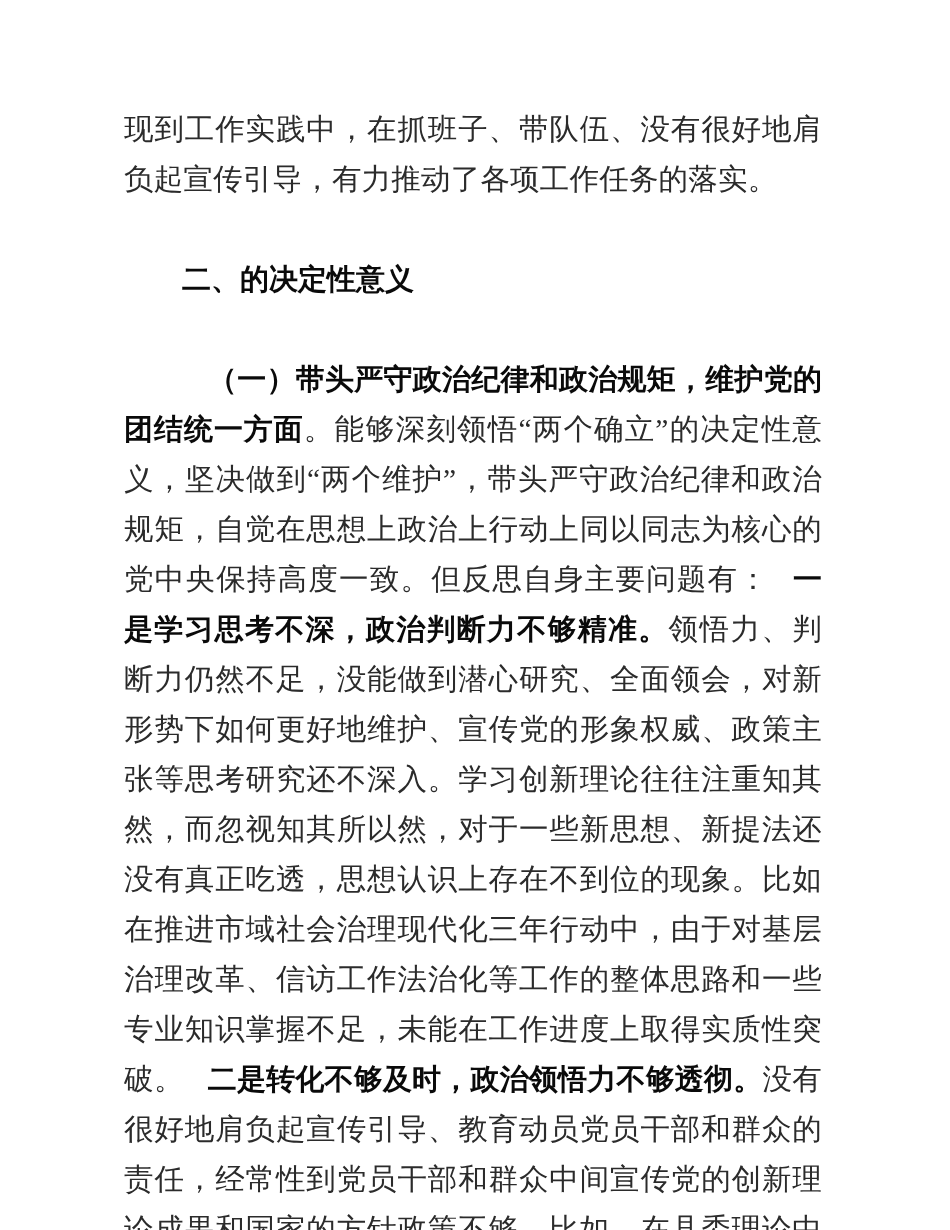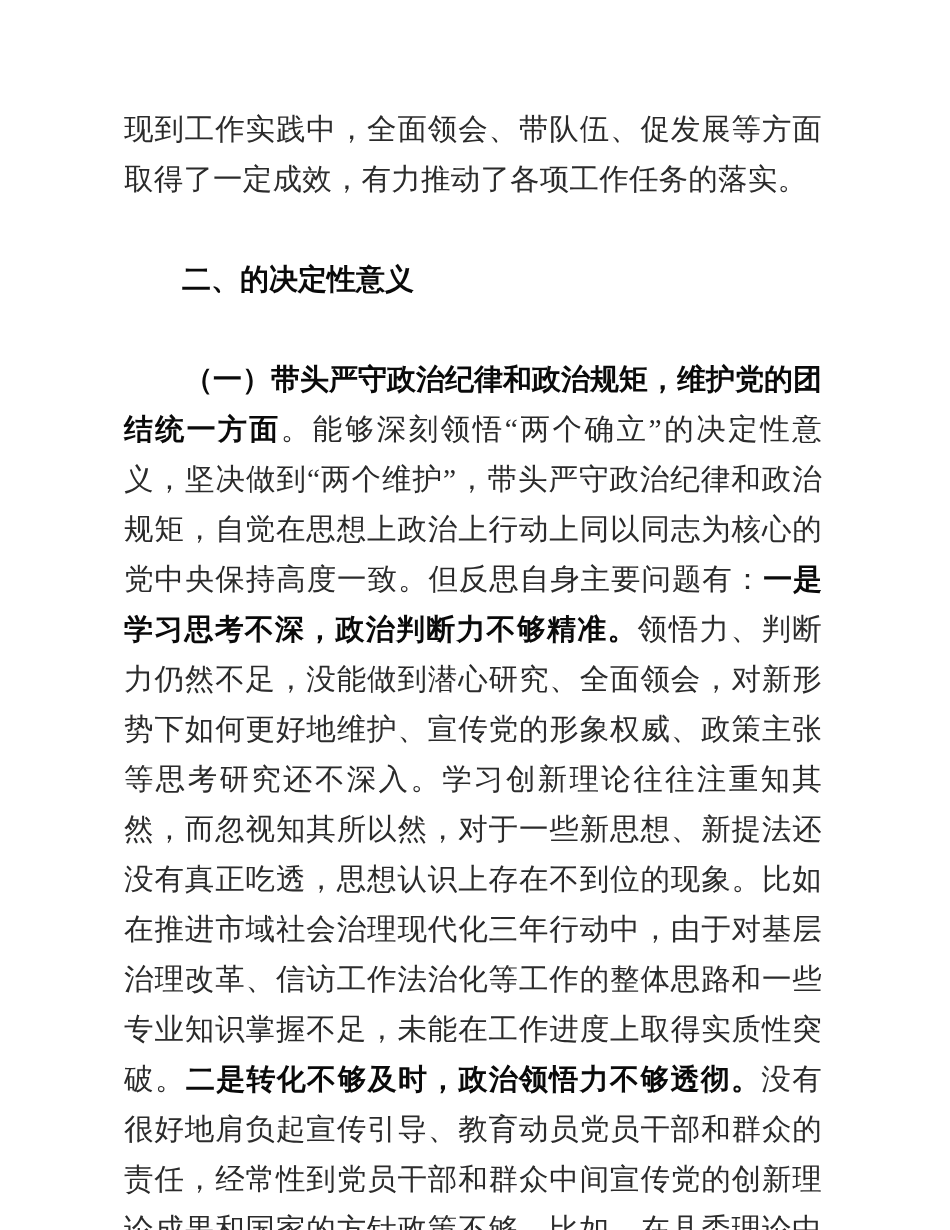--- a/index.html
+++ b/index.html
@@ -47,20 +47,21 @@
     text-indent: 60px;
   }
 
   
   .b {
     font-family: "Liberation Sans", "DejaVu Sans", sans-serif;
     font-weight: 700;
     color: #0a0a0a;
     font-size: 29px;
     letter-spacing: 0;
+    margin-left: 24px;
   }
 
   .heading {
     font-family: "Liberation Sans", "DejaVu Sans", sans-serif;
     font-weight: 700;
     font-size: 29px;
     line-height: 50px;
     color: #0a0a0a;
     margin: 0;
     text-indent: 58px;
@@ -68,21 +69,21 @@
 
   .spacer-sm { height: 50px; }
 </style>
 </head>
 <body>
 
 <div class="page">
   <div class="content">
 
     <p class="para">
-      <span>现到工作实践中，全面领会、带队伍、促发展等方面取得了一定成效，有力推动了各项工作任务的落实。</span>
+      <span>现到工作实践中，在抓班子、带队伍、没有很好地肩负起宣传引导，有力推动了各项工作任务的落实。</span>
     </p>
 
     <div class="spacer-sm"></div>
 
     <p class="heading">二、的决定性意义</p>
 
     <div class="spacer-sm"></div>
 
     <p class="para indent2">
       <span class="b">（一）带头严守政治纪律和政治规矩，维护党的团结统一方面</span><span>。能够深刻领悟“两个确立”的决定性意义，坚决做到“两个维护”，带头严守政治纪律和政治规矩，自觉在思想上政治上行动上同以同志为核心的党中央保持高度一致。但反思自身主要问题有：</span><span class="b">一是学习思考不深，政治判断力不够精准。</span><span>领悟力、判断力仍然不足，没能做到潜心研究、全面领会，对新形势下如何更好地维护、宣传党的形象权威、政策主张等思考研究还不深入。学习创新理论往往注重知其然，而忽视知其所以然，对于一些新思想、新提法还没有真正吃透，思想认识上存在不到位的现象。比如在推进市域社会治理现代化三年行动中，由于对基层治理改革、信访工作法治化等工作的整体思路和一些专业知识掌握不足，未能在工作进度上取得实质性突破。</span><span class="b">二是转化不够及时，政治领悟力不够透彻。</span><span>没有很好地肩负起宣传引导、教育动员党员干部和群众的责任，经常性到党员干部和群众中间宣传党的创新理论成果和国家的方针政策不够。比如，在县委理论中心组学习新思想、新政策时，主要以</span>

